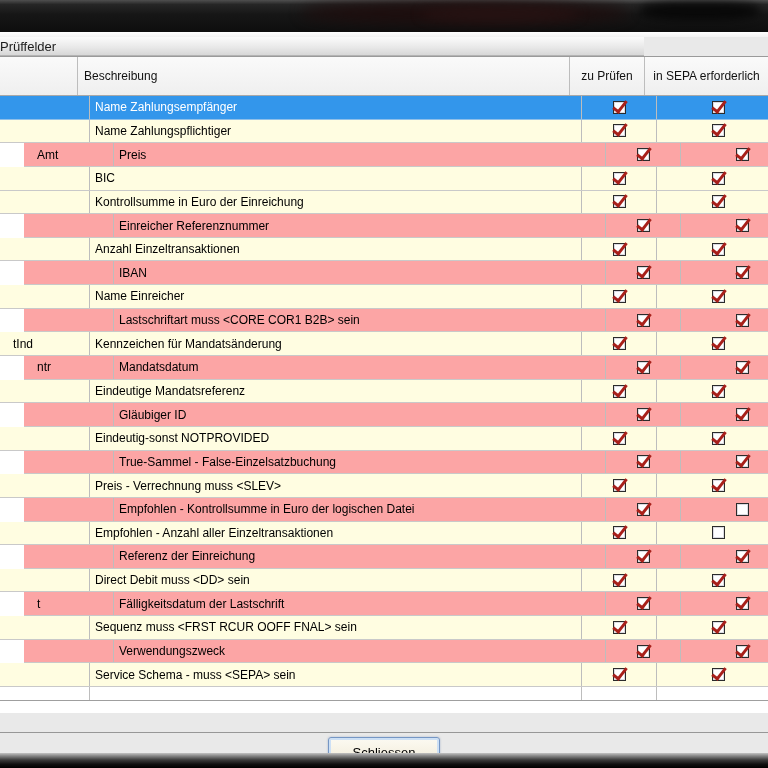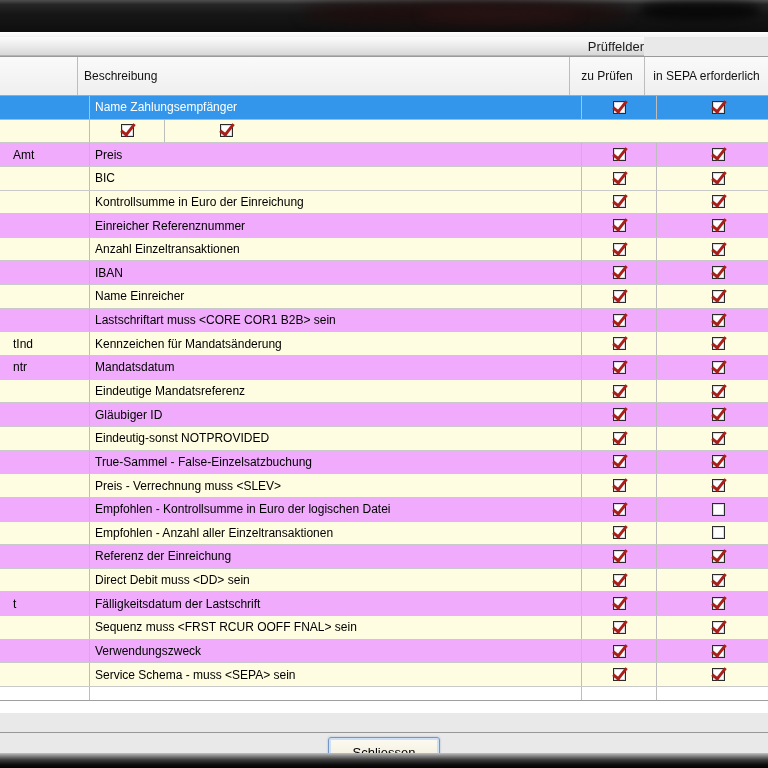--- a/index.html
+++ b/index.html
@@ -32,21 +32,21 @@
 
   
   .dialog-topstrip{
     position:absolute;left:0;top:32px;width:768px;height:5px;
     background:linear-gradient(180deg,#ffffff,#f2f2f2);
   }
   .dialog-titlebar{
     position:absolute;left:0;top:37px;width:644px;height:19px;
     background:linear-gradient(180deg,#fbfbfb 0%,#e9e9e9 55%,#d7d7d7 100%);
     border-bottom:1px solid #b3b3b3;
-    display:flex;align-items:center;justify-content:flex-end;
+    display:flex;align-items:center;justify-content:flex-start;
     font-size:13px;color:#1c1c1c;box-sizing:border-box;
   }
 
   
   .grid{
     position:absolute;left:0;top:56px;width:768px;height:657px;
     background:#fff;
   }
   .grid-header{
     display:flex;height:40px;box-sizing:border-box;
@@ -61,21 +61,21 @@
   .c2{width:75px;flex:0 0 75px;border-right:1px solid #bdbdbd;justify-content:center;}
   .c3{width:123px;flex:0 0 123px;justify-content:center;}
 
   .grid-row{
     display:flex;height:23.65px;box-sizing:border-box;
     border-bottom:1px solid #c9c9c9;
     font-size:12px;color:#000;padding-left:12px;
   }
   .cell{display:flex;align-items:center;box-sizing:border-box;overflow:hidden;white-space:nowrap;}
   .cell.c1{padding-left:5px;}
-  .grid-row.plain{background:#f0abfc;}
+  .grid-row.plain{background:#fca5a5;margin-left:24px;}
   .grid-row.alt{background:var(--row-yellow,#fffde1);}
   .grid-row.selected{background:var(--sel-blue,#3396eb);color:#fff;border-bottom:1px solid #8fbfe8;}
   .grid-row .c0{padding-left:1px;}
 
   .empty-row{height:14px;background:#fff;border-bottom:1px solid #9f9f9f;}
 
   
   .cb{
     position:relative;width:13px;height:13px;background:#fff;
     border:1px solid #2b2b2b;box-sizing:border-box;
@@ -140,20 +140,21 @@
     <div class="cell c1">Name Zahlungsempfänger</div>
     <div class="cell c2">
       <span class="cb checked"></span>
     </div>
     <div class="cell c3">
       <span class="cb checked"></span>
     </div>
   </div>
         <div class="grid-row alt">
     <div class="cell c0"></div>
+    <div class="cell c1">Name Zahlungspflichtiger</div>
     <div class="cell c2">
       <span class="cb checked"></span>
     </div>
     <div class="cell c3">
       <span class="cb checked"></span>
     </div>
   </div>
         <div class="grid-row plain">
     <div class="cell c0">Amt</div>
     <div class="cell c1">Preis</div>

